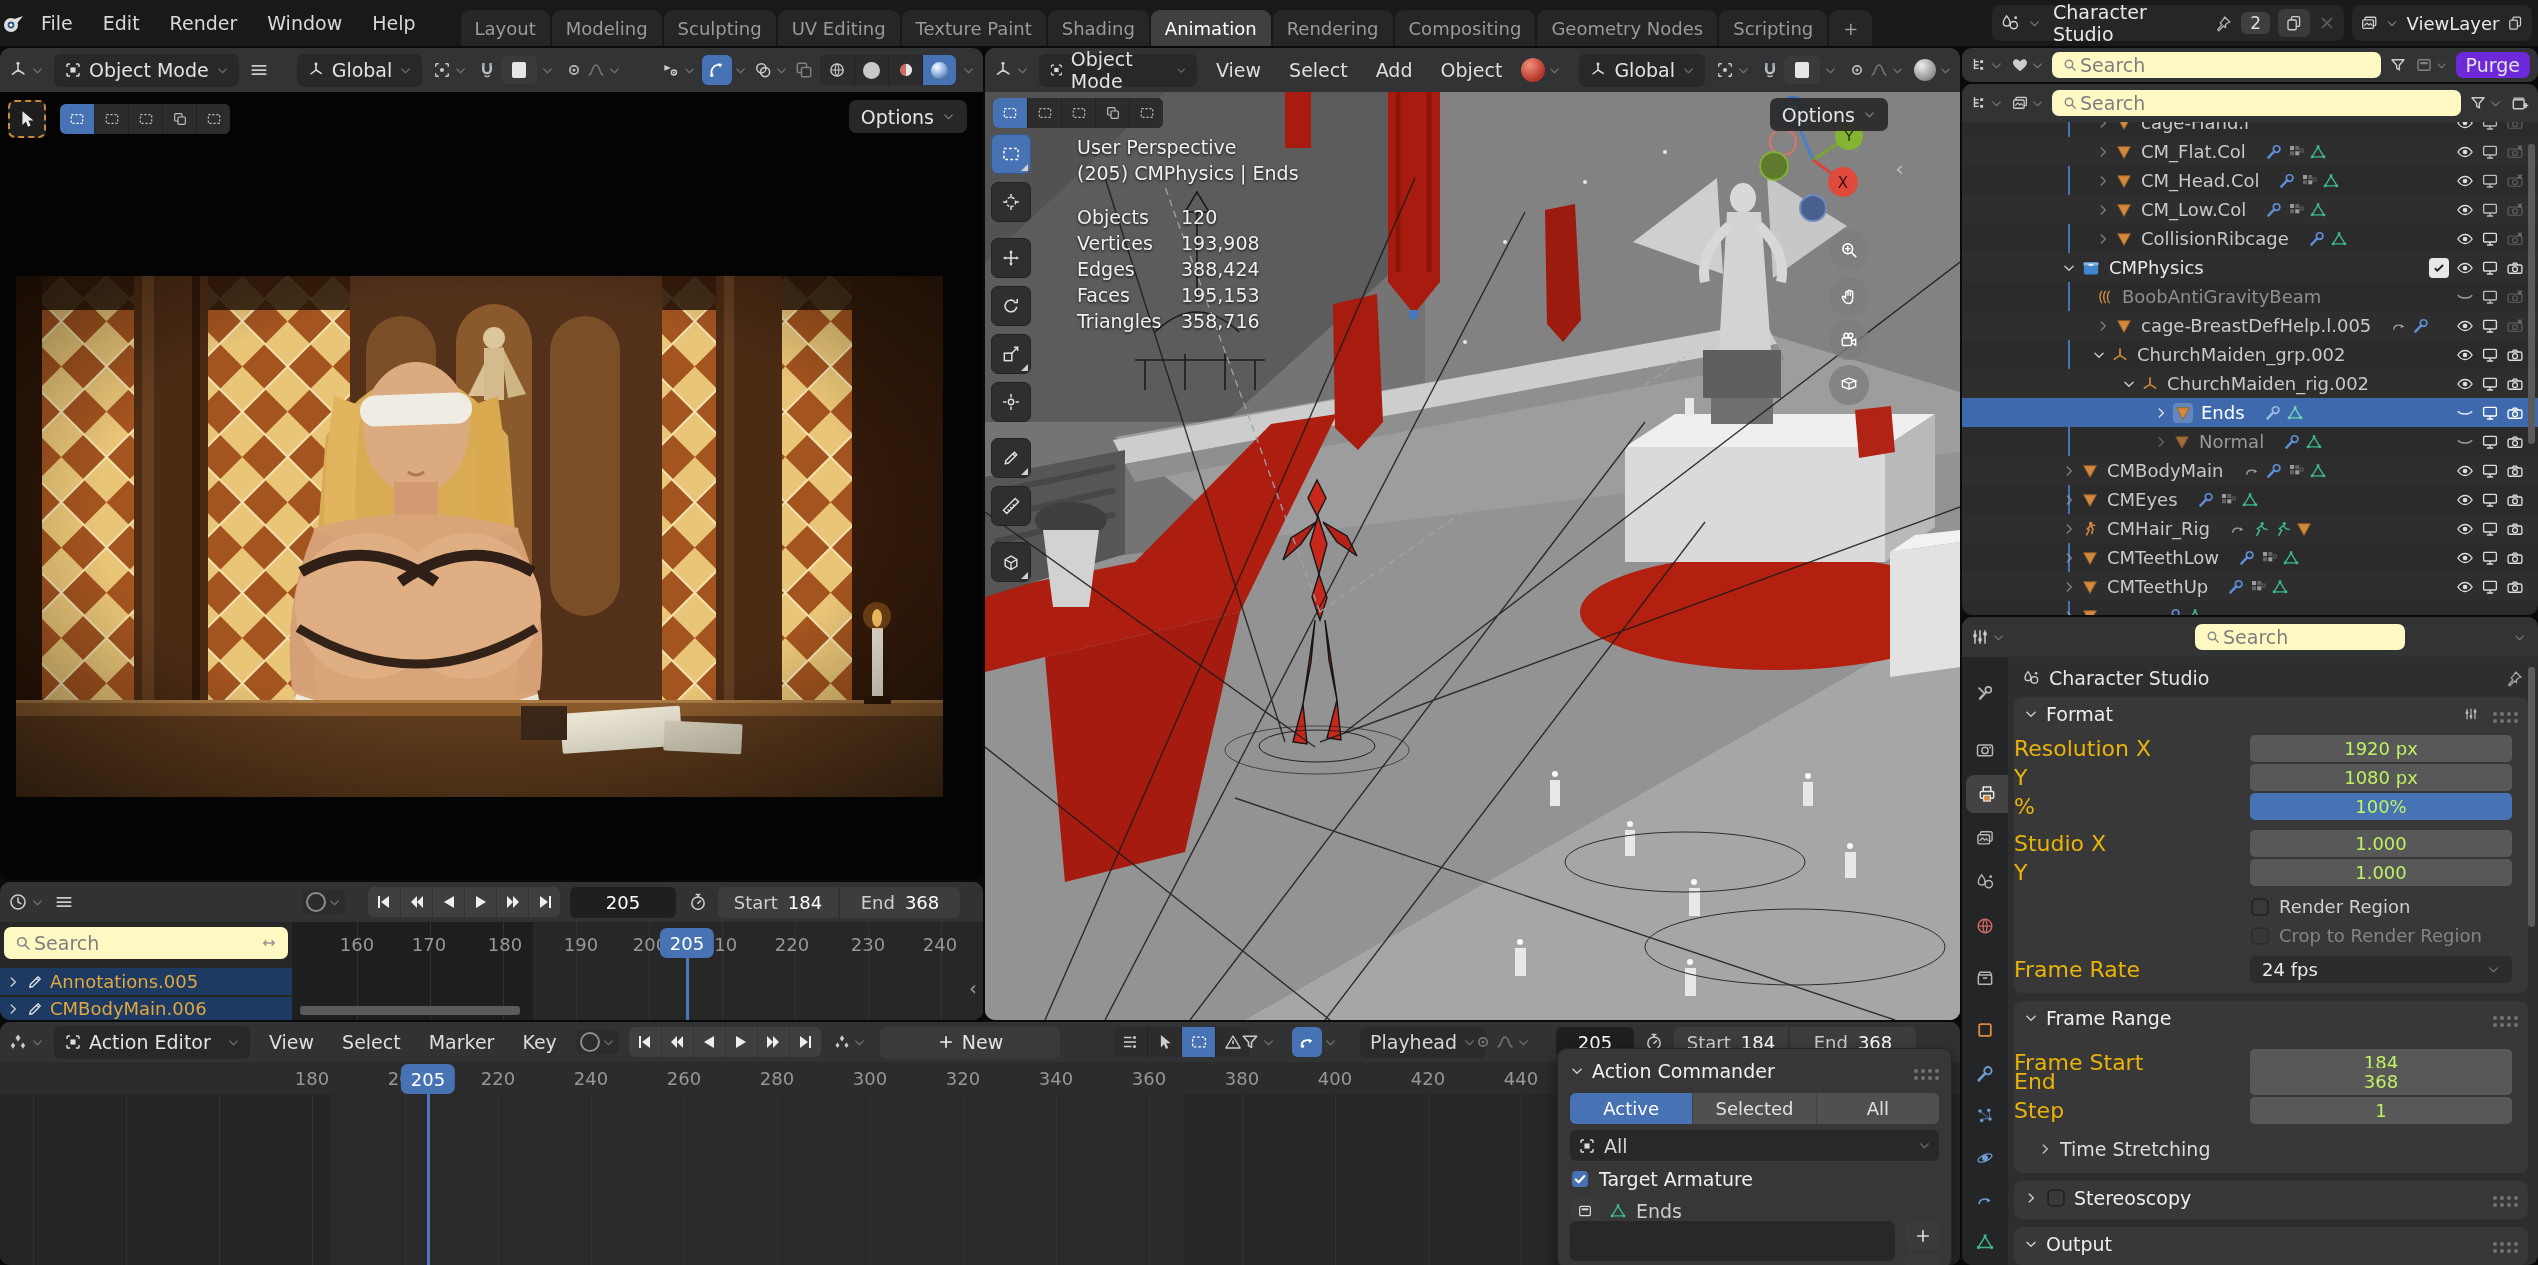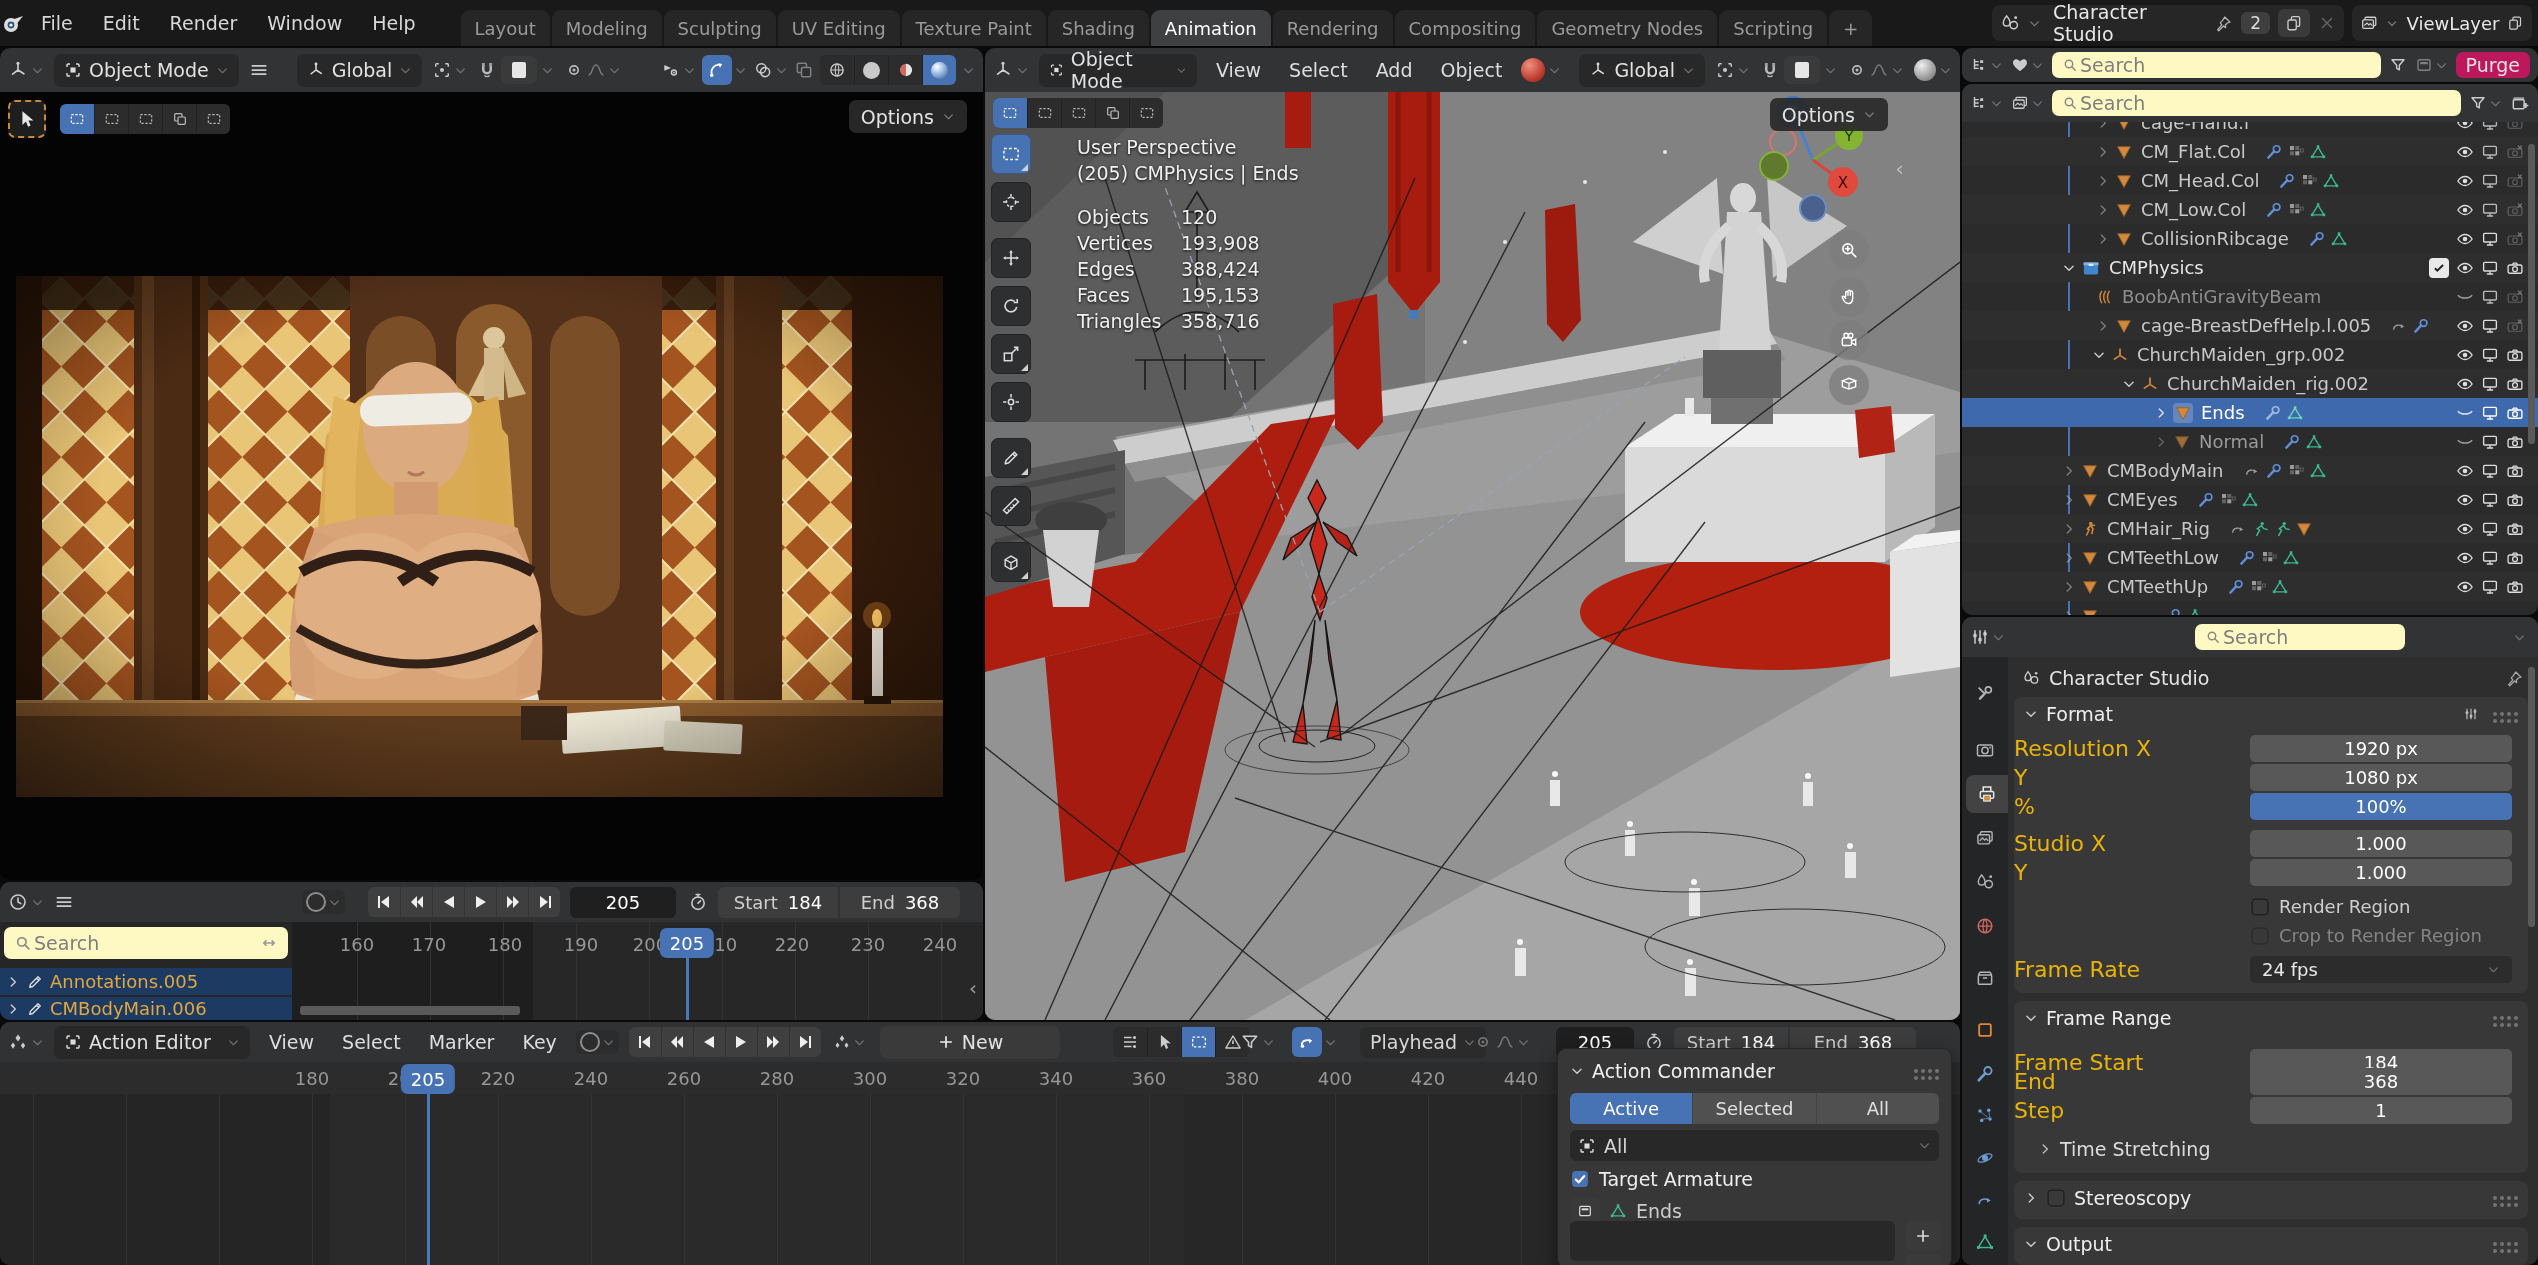--- a/index.html
+++ b/index.html
@@ -49,21 +49,21 @@
 .orights{position:absolute;right:14px;display:flex;gap:7px;align-items:center}
 .oblue{position:absolute;left:106px;top:0;width:2px;background:#4772b3}
 
 .ptabs{position:absolute;left:0;top:40px;bottom:0;width:46px;background:#242526}
 .ptab{position:absolute;left:0;width:46px;height:38px;display:flex;align-items:center;justify-content:center}
 .ptab.on{background:#434343;border-radius:8px 0 0 8px;left:4px;width:42px}
 .panel{position:absolute;left:52px;right:10px;background:#383838;border-radius:8px}
 .phead{display:flex;align-items:center;gap:8px;height:33px;padding:0 10px;color:#eee}
 .prow{position:absolute;height:27px;display:flex;align-items:center}
 .plabel{position:absolute;width:222px;color:#eab308;font-size:22px}
-.pfield{position:absolute;left:236px;width:262px;height:27px;background:#585858;border-radius:5px;color:#ffffff;display:flex;align-items:center;justify-content:center;font-size:18px}
+.pfield{position:absolute;left:236px;width:262px;height:27px;background:#585858;border-radius:5px;color:#bef264;display:flex;align-items:center;justify-content:center;font-size:18px}
 .pfield.blue{background:#4772b3}
 .pdrop{justify-content:flex-start;padding:0 12px;background:#2c2c2c;color:#e8e8e8}
 .grip{display:flex;gap:3px;margin-left:auto;opacity:.45}
 .grip i{width:4px;height:4px;background:#bbb;border-radius:50%;display:block;box-shadow:0 7px 0 #bbb}
 
 .pbtn{width:32px;height:30px;background:#3f3f3f;display:flex;align-items:center;justify-content:center}
 .pbtn:first-child{border-radius:6px 0 0 6px}.pbtn:last-child{border-radius:0 6px 6px 0}
 .pbtn+.pbtn{border-left:1px solid #333}
 .framefield{background:#1f1f1f;border-radius:6px;height:31px;display:flex;align-items:center;justify-content:center;color:#fff;font-size:18px}
 .sefield{background:#3d3d3d;height:31px;display:flex;align-items:center;justify-content:center;gap:10px;font-size:18px;color:#cfcfcf}
@@ -1375,21 +1375,21 @@
         <use href="#i-funnel"></use>
       </svg>
     <div class="row" style="gap:2px">
       <svg class="ic18 dim" style="color:#ccc">
           <use href="#i-filterbox"></use>
         </svg>
       <svg class="chev dim" style="color:#999">
           <use href="#i-chevd"></use>
         </svg>
     </div>
-    <div class="hbtn" style="height:26px;background:#be185d">
+    <div class="hbtn" style="height:26px;background:#6d28d9">
         <span>Purge</span>
       </div>
   </div>
 </div>
 
 <div class="ed" style="left:1962px;top:84px;width:576px;height:531px;background:#2b2b2b">
   <div class="edhdr" style="height:38px;gap:8px">
     <div class="row" style="gap:2px">
       <svg class="ic18" style="color:#ccc">
           <use href="#i-outl"></use>

